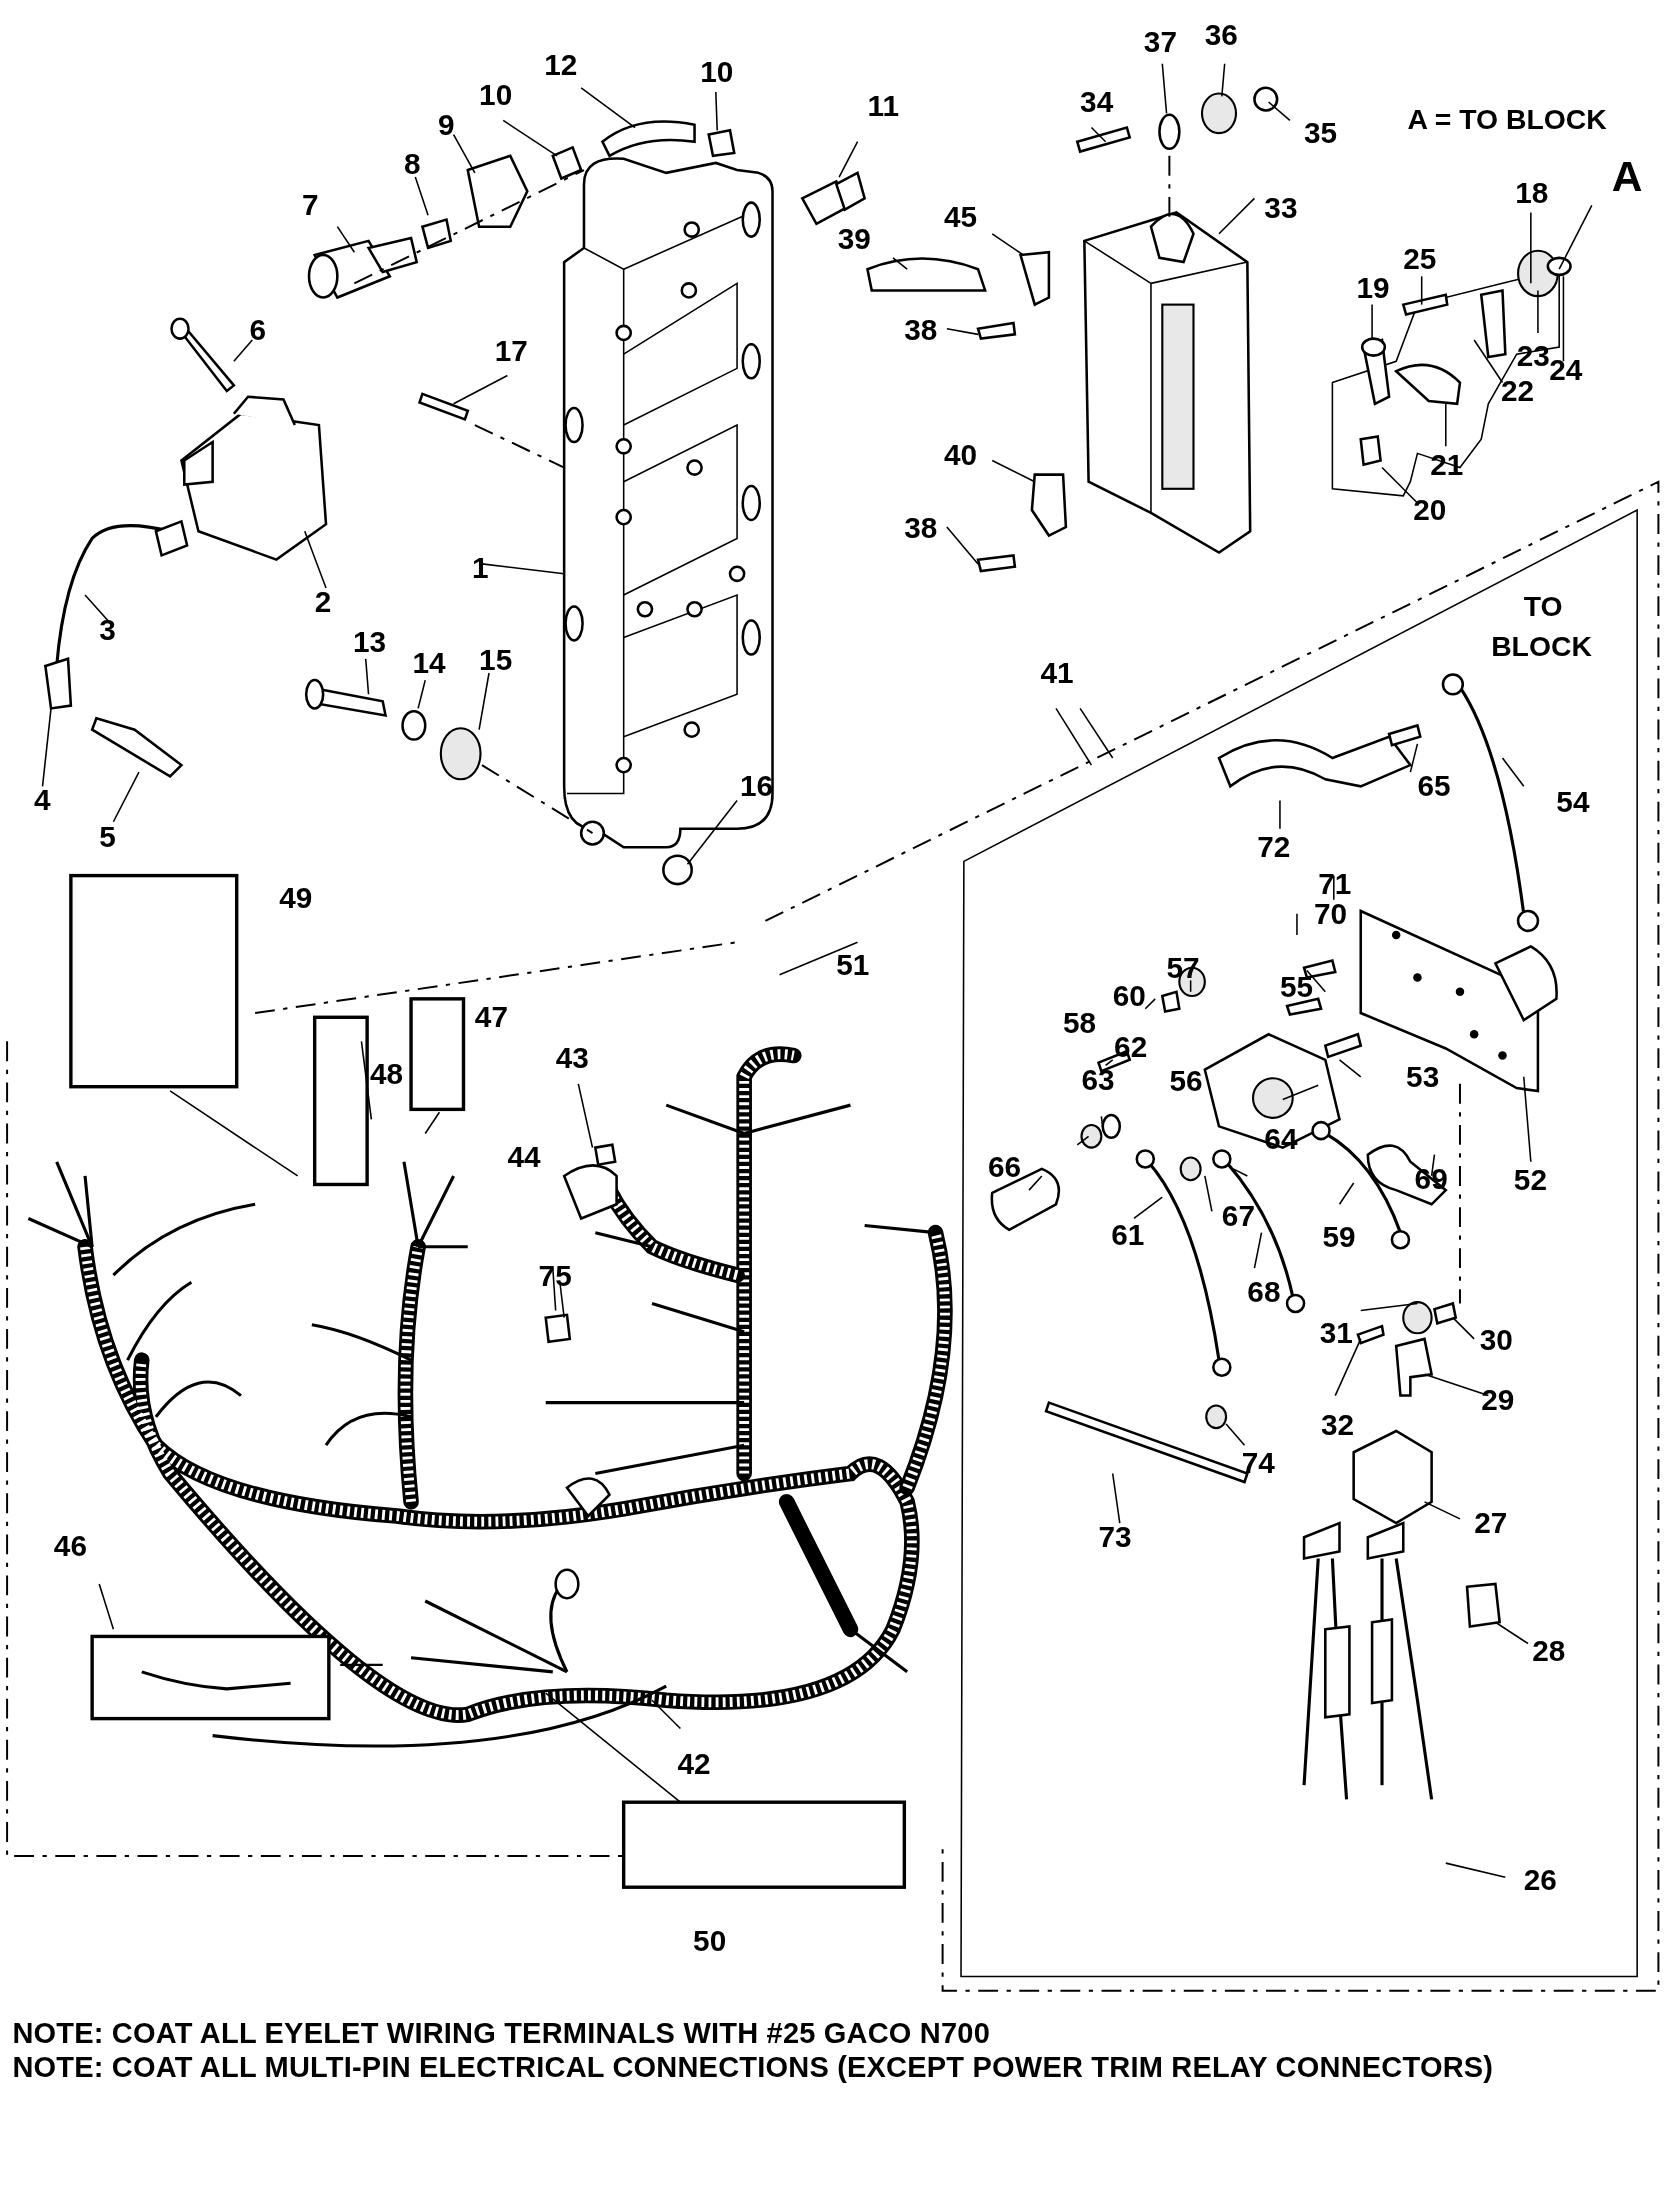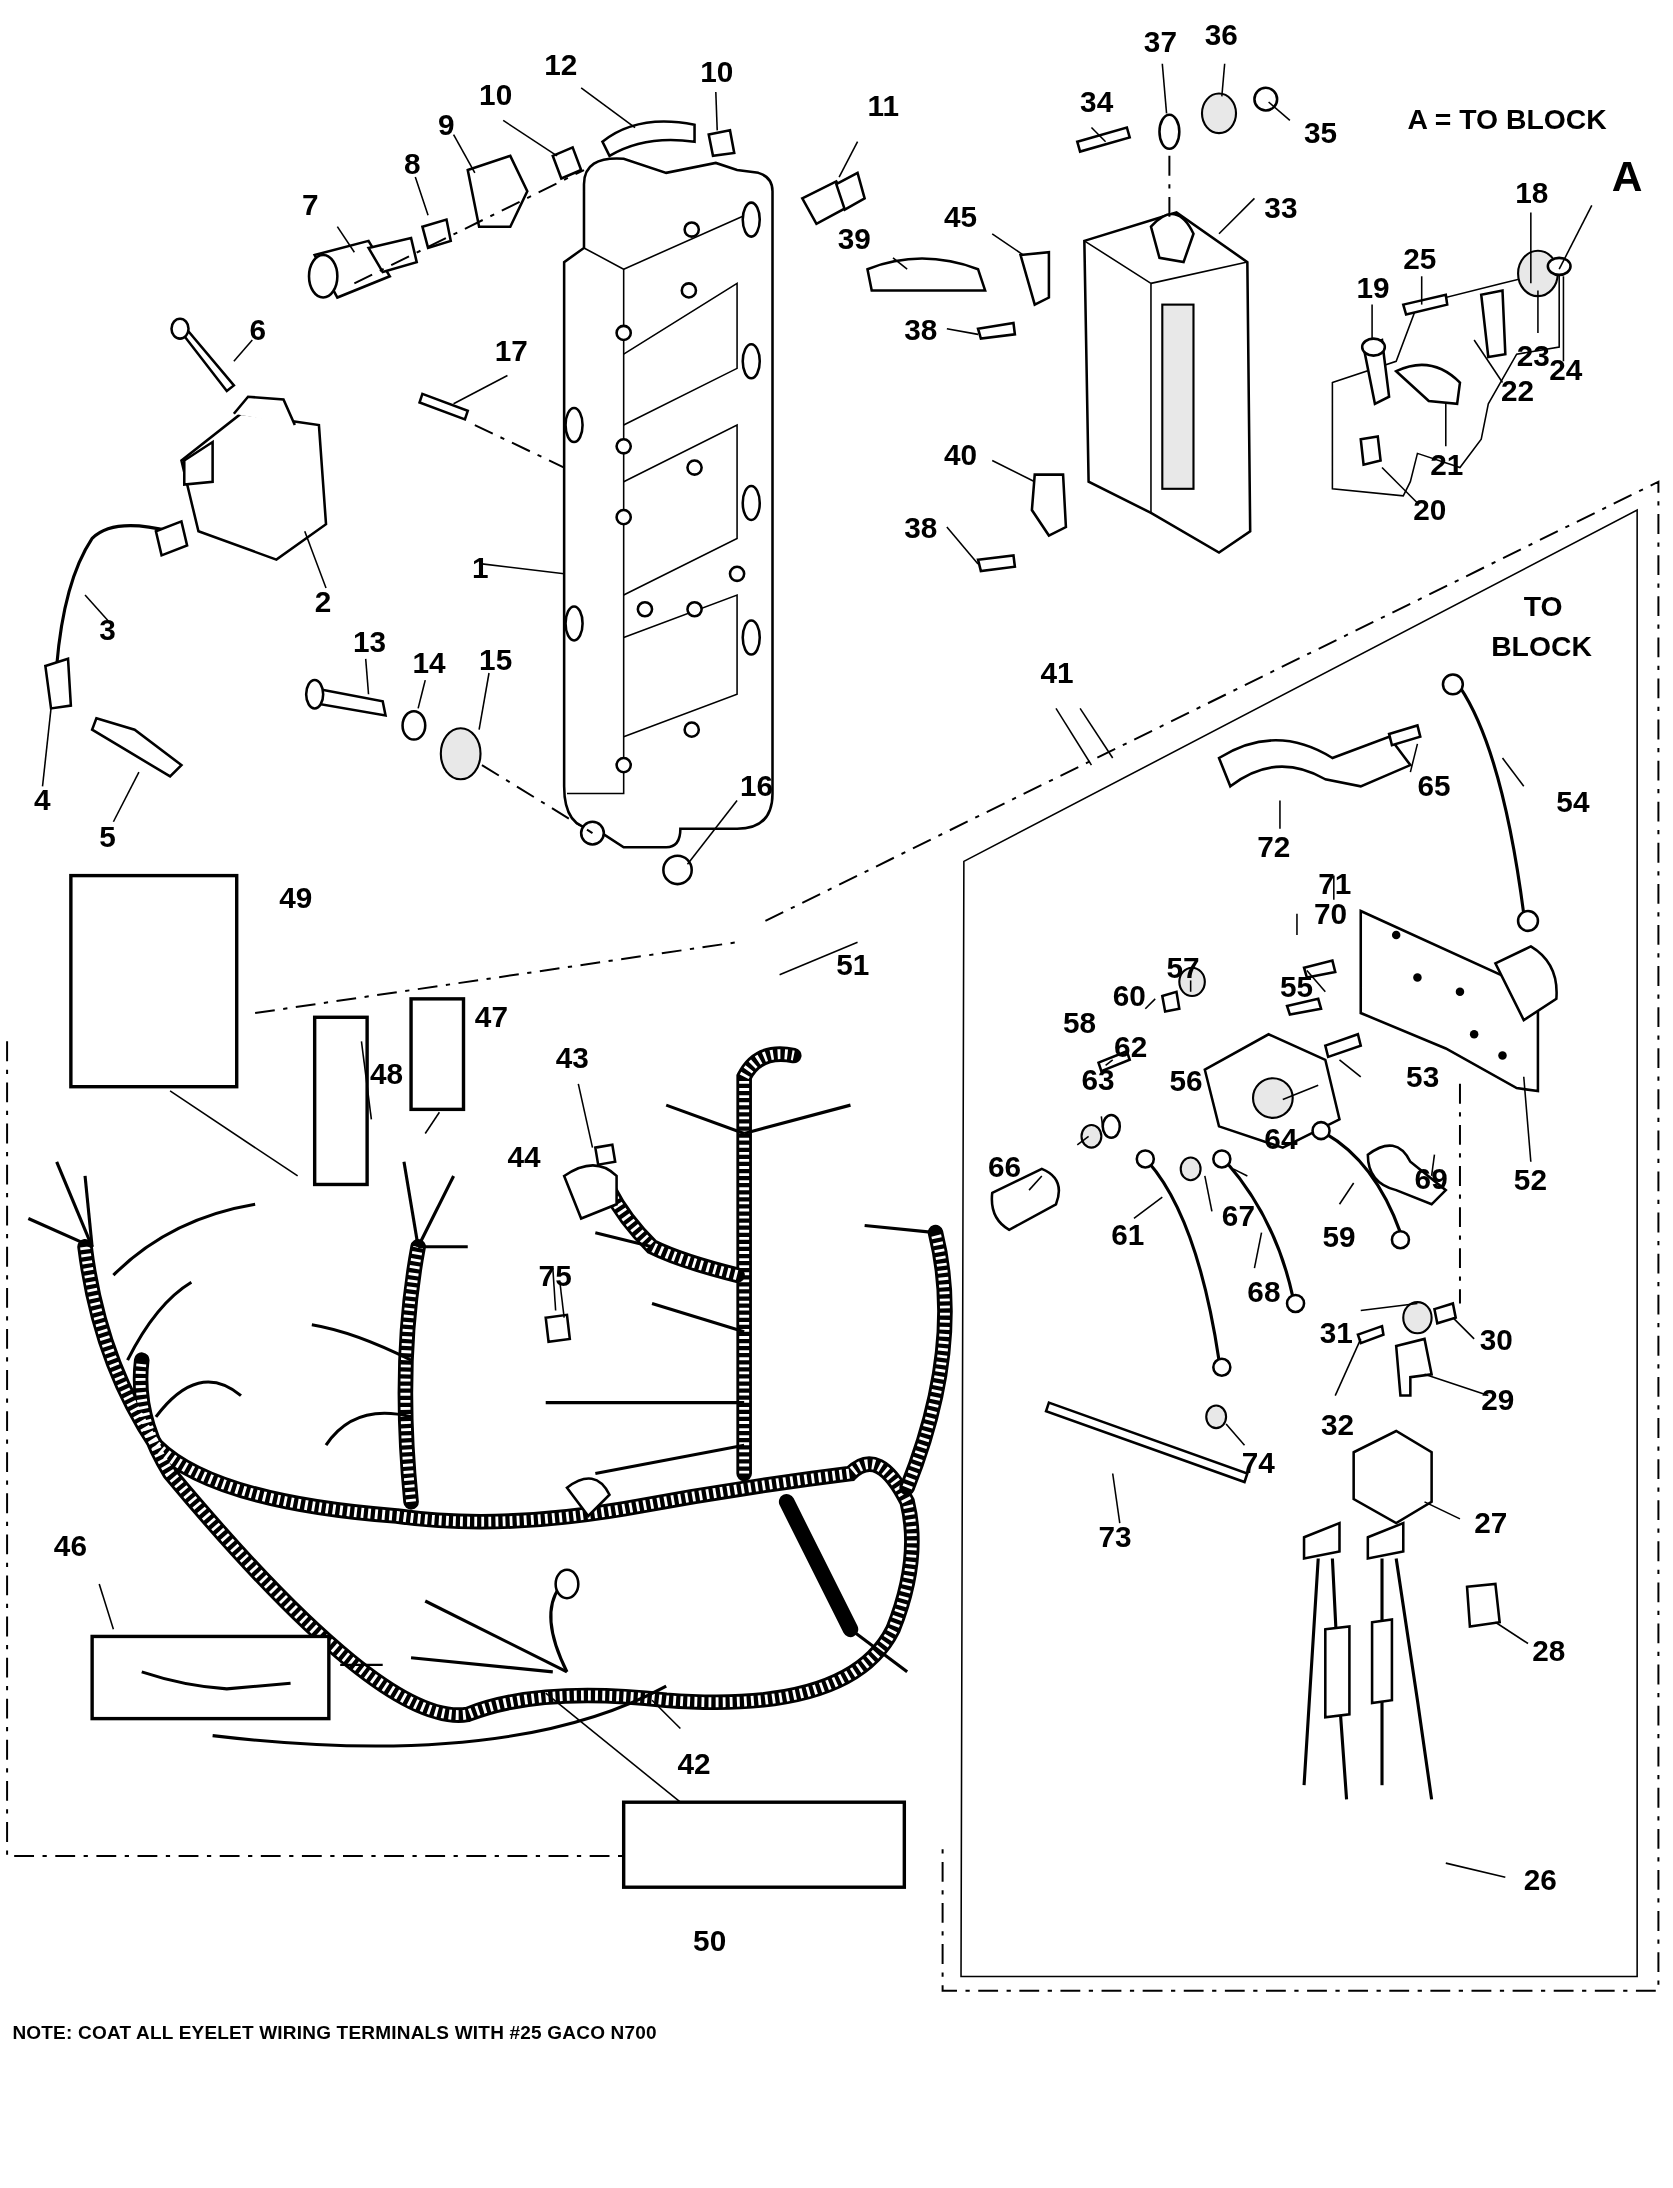--- a/index.html
+++ b/index.html
@@ -12,21 +12,21 @@
   .ln { stroke: #000; stroke-width: 1.6; fill: none; }
   .thin { stroke: #000; stroke-width: 1.1; fill: none; }
   .dash { stroke: #000; stroke-width: 1.4; fill: none; stroke-dasharray: 14 6 3 6; }
   .part { stroke: #000; stroke-width: 1.8; fill: #fff; }
   .partfill { stroke: #000; stroke-width: 1.5; fill: #e8e8e8; }
   .harness { stroke: #000; stroke-width: 11; fill: none; stroke-linecap: round; }
   .harness-in { stroke: #fff; stroke-width: 7; fill: none; stroke-dasharray: 2 3; stroke-linecap: butt; }
   .wire { stroke: #000; stroke-width: 2.2; fill: none; }
   .box { stroke: #000; stroke-width: 2.4; fill: #fff; }
   .notes { position: absolute; left: 12.4px; top: 2016px; font-weight: bold;
-           font-size: 19px; line-height: 34px; letter-spacing: 0.2px; }
+           font-size: 29px; line-height: 34px; letter-spacing: 0.2px; }
   .notes div { white-space: nowrap; }
 </style>
 </head>
 <body>
 
 <svg id="diagram" viewBox="0 0 1181 1545" preserveAspectRatio="none" xmlns="http://www.w3.org/2000/svg">
 
   <g>
     <path class="part" d="M398,185 L398,555 Q398,585 420,585 L440,598 L470,598 Q480,598 480,585 L520,585 Q545,585 545,560 L545,135 Q545,125 535,122 L520,120 L505,115 L470,122 L440,112 Q412,110 412,130 L412,175 Z"></path>
     <path class="thin" d="M412,175 L440,190 L440,560 L400,560"></path>
@@ -400,14 +400,15 @@
     </g>
 
   <text class="heading" x="993" y="91">A = TO BLOCK</text>
   <text class="bigA" x="1137" y="135">A</text>
   <text class="heading" x="1075" y="435">TO</text>
   <text class="heading" x="1052" y="463">BLOCK</text>
 </svg>
 
 <div class="notes">
   <div>NOTE: COAT ALL EYELET WIRING TERMINALS WITH #25 GACO N700</div>
+  <div>NOTE: COAT ALL MULTI-PIN ELECTRICAL CONNECTIONS (EXCEPT POWER TRIM RELAY CONNECTORS)</div>
 </div>
 
 
 </body></html>

